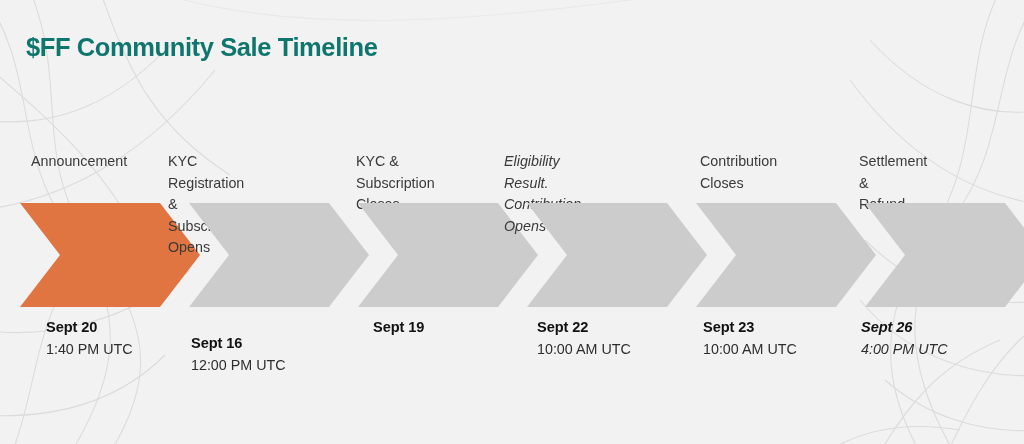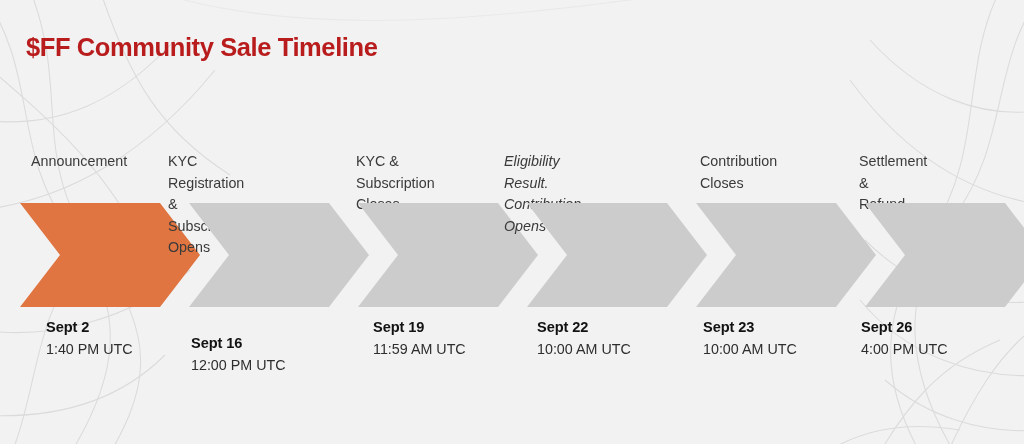--- a/index.html
+++ b/index.html
@@ -28,21 +28,21 @@
   }
 
   
   #page-title {
     position:absolute;
     left:26px;
     top:33px;
     font-size:25.5px;
     font-weight:bold;
     letter-spacing:-0.4px;
-    color:#b91c1c;
+    color:#0f766e;
     z-index:3;
     white-space:nowrap;
   }
 
   
   #timeline {
     position:absolute;
     left:0;
     top:0;
     width:1024px;
@@ -137,21 +137,21 @@
 
 <div id="timeline">
     <div class="step">
       <div class="step-label" style="left: 31px;">Announcement</div>
       <div class="chevron-wrap" style="left: 20px; width: 180px;">
         <svg class="chevron" viewBox="0 0 180 104" preserveAspectRatio="none">
           <polygon points="0,0 140,0 180,52 140,104 0,104 40,52" fill="#e07541"></polygon>
         </svg>
       </div>
       <div class="step-date" style="left: 46px;">
-        <div class="date-main">Sept 2</div>
+        <div class="date-main">Sept 20</div>
         <div class="date-time">1:40 PM UTC</div>
       </div>
     </div>
     <div class="step">
       <div class="step-label" style="left: 168px;">KYC Registration &amp;
 Subscription Opens</div>
       <div class="chevron-wrap" style="left: 189px; width: 180px;">
         <svg class="chevron" viewBox="0 0 180 104" preserveAspectRatio="none">
           <polygon points="0,0 140,0 180,52 140,104 0,104 40,52" fill="#cccccc"></polygon>
         </svg>
@@ -164,21 +164,20 @@
     <div class="step">
       <div class="step-label" style="left: 356px;">KYC &amp; Subscription
 Closes</div>
       <div class="chevron-wrap" style="left: 358px; width: 180px;">
         <svg class="chevron" viewBox="0 0 180 104" preserveAspectRatio="none">
           <polygon points="0,0 140,0 180,52 140,104 0,104 40,52" fill="#cccccc"></polygon>
         </svg>
       </div>
       <div class="step-date" style="left: 373px;">
         <div class="date-main">Sept 19</div>
-        <div class="date-time">11:59 AM UTC</div>
       </div>
     </div>
     <div class="step">
       <div class="step-label" style="left: 504px; font-style: italic;">Eligibility Result.
 Contribution Opens</div>
       <div class="chevron-wrap" style="left: 527px; width: 180px;">
         <svg class="chevron" viewBox="0 0 180 104" preserveAspectRatio="none">
           <polygon points="0,0 140,0 180,52 140,104 0,104 40,52" fill="#cccccc"></polygon>
         </svg>
       </div>
@@ -201,18 +200,18 @@
       </div>
     </div>
     <div class="step">
       <div class="step-label" style="left: 859px;">Settlement &amp;
 Refund</div>
       <div class="chevron-wrap" style="left: 865px; width: 180px;">
         <svg class="chevron" viewBox="0 0 180 104" preserveAspectRatio="none">
           <polygon points="0,0 140,0 180,52 140,104 0,104 40,52" fill="#cccccc"></polygon>
         </svg>
       </div>
-      <div class="step-date" style="left: 861px;">
+      <div class="step-date" style="left: 861px; font-style: italic;">
         <div class="date-main">Sept 26</div>
         <div class="date-time">4:00 PM UTC</div>
       </div>
     </div>
   </div>
 
 </body></html>

